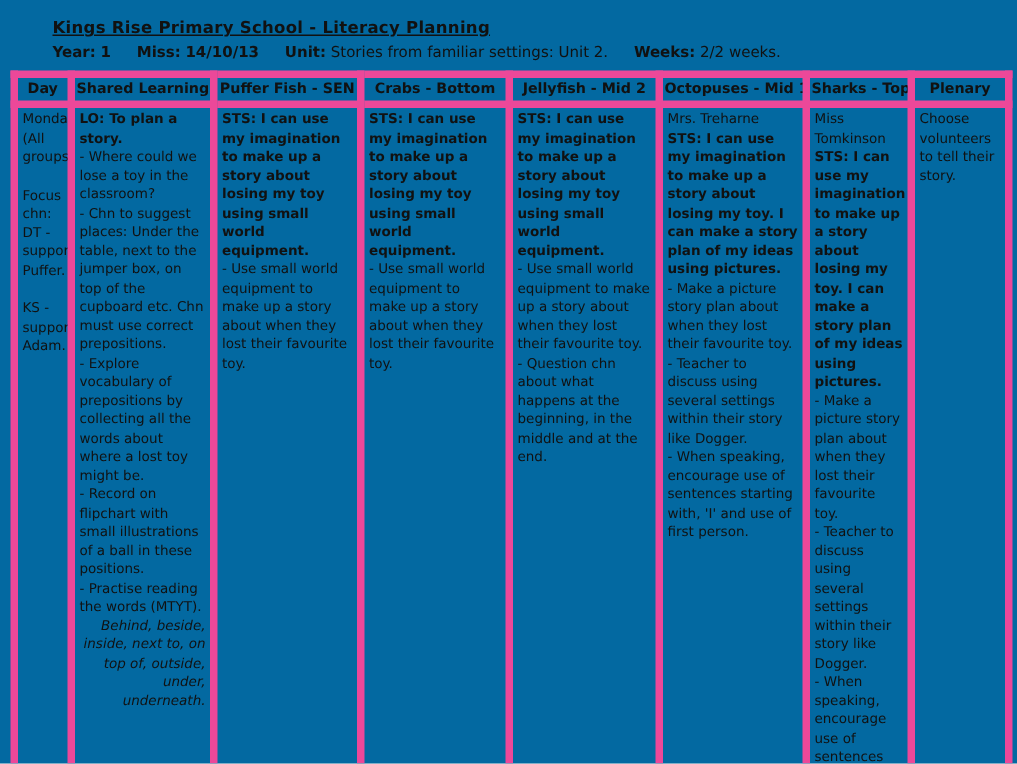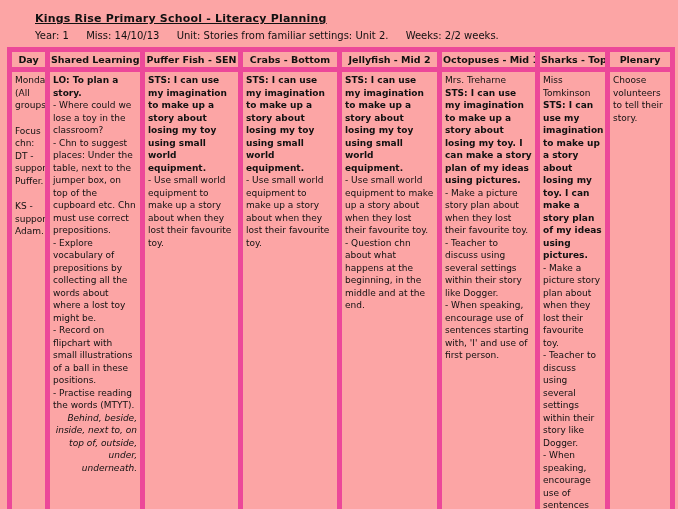--- a/index.html
+++ b/index.html
@@ -1,28 +1,28 @@
 <!DOCTYPE html>
 <html><head>
 <meta charset="utf-8">
 <style>
   html,body { margin:0; padding:0; background:#e8e8e8; }
   .page {
-    position:relative; width:678px; height:509px; background:#fca5a5;
+    position:relative; width:678px; height:509px; background:#0369a1;
     font-family:"DejaVu Sans", sans-serif; color:#111; overflow:hidden;
     box-sizing:border-box;
   }
   .doc-header { padding:12px 0 0 35px; }
   .title {
     font-size:11px; font-weight:bold; text-decoration:underline;
     letter-spacing:0.2px;
   }
   .info-line { font-size:10px; margin-top:5px; white-space:nowrap; }
   .info-line .seg { margin-right:14px; }
-  .b { font-weight:normal; }
+  .b { font-weight:bold; }
   .groups-row { display:flex; align-items:flex-start; margin-top:4px; }
   .groups-label { font-size:10px; width:108px; flex:none; padding-top:3px; }
   .group-boxes { display:flex; }
   .group-box {
     width:104px; height:18px; border:1px solid #000; margin-left:-1px;
     display:flex; align-items:center; justify-content:center;
     font-size:9.5px; text-align:center; flex:none; background:#fff;
   }
   .group-box:first-child { margin-left:0; }
 

